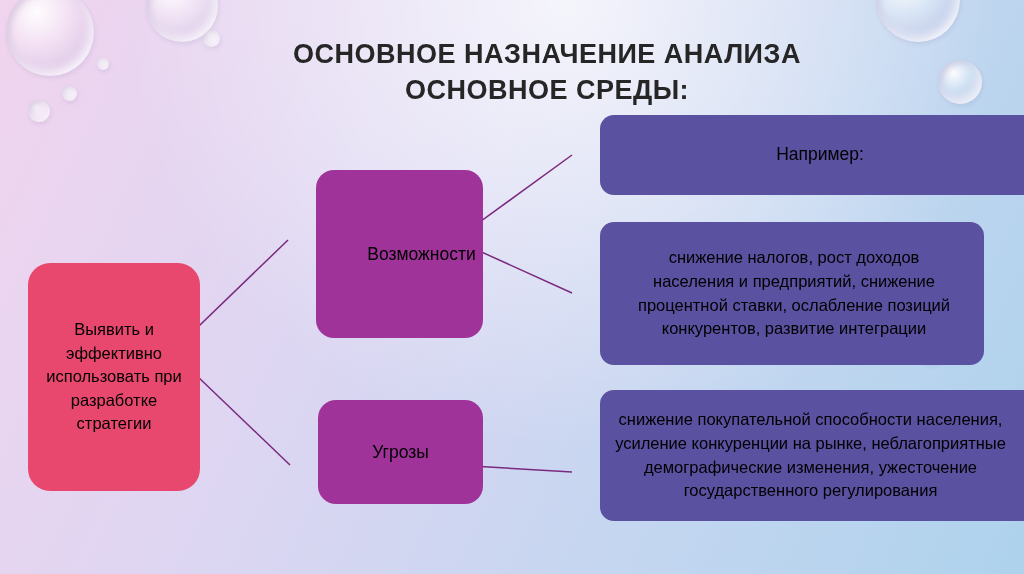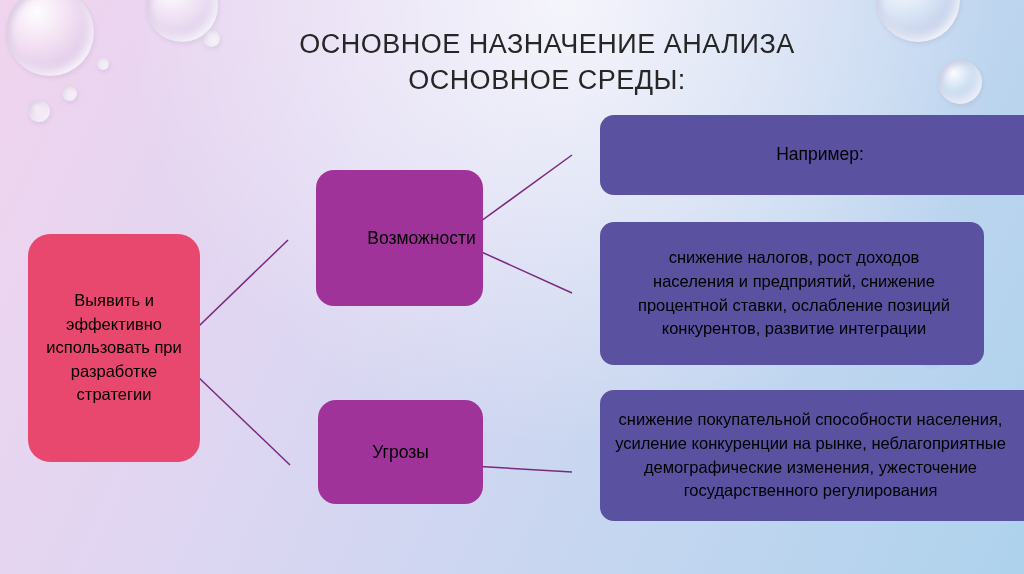--- a/index.html
+++ b/index.html
@@ -33,27 +33,27 @@
   .b3 { left: 28px;  top: 100px; width: 22px; height: 22px; }
   .b4 { left: 146px; top: -30px; width: 72px; height: 72px; }
   .b5 { left: 203px; top: 30px;  width: 17px; height: 17px; }
   .b6 { left: 876px; top: -42px; width: 84px; height: 84px; }
   .b7 { left: 938px; top: 60px;  width: 44px; height: 44px; }
   .b8 { left: 918px; top: 338px; width: 26px; height: 26px; }
   .b9 { left: 97px;  top: 58px;  width: 12px; height: 12px; }
 
   .title {
     position: absolute;
-    top: 26px;
+    top: 36px;
     left: 90px;
     right: 20px;
     text-align: center;
     color: #262626;
     font-size: 27px;
-    font-weight: 400;
+    font-weight: 700;
     letter-spacing: 0.5px;
     line-height: 1.35;
   }
 
   .connectors {
     position: absolute;
     left: 0; top: 0;
     width: 1024px; height: 574px;
     pointer-events: none;
   }
@@ -63,35 +63,35 @@
     display: flex;
     align-items: center;
     justify-content: center;
     text-align: center;
     color: #000;
     box-sizing: border-box;
     margin-left: 28px;
   }
 
   .source {
-    left: 0; top: 234px;
+    left: 0; top: 263px;
     width: 172px; height: 228px;
     background: #e8486e;
     border-radius: 22px;
     font-size: 16.5px;
     line-height: 1.42;
     padding: 10px 14px;
   }
 
   .cat {
     background: #a03399;
     border-radius: 18px;
     font-size: 17.5px;
   }
-  .cat-opportunities { left: 288px; top: 170px; width: 167px; height: 136px; padding-left: 44px; }
+  .cat-opportunities { left: 288px; top: 170px; width: 167px; height: 168px; padding-left: 44px; }
   .cat-threats       { left: 290px; top: 400px; width: 165px; height: 104px; }
 
   .ex {
     background: #5a51a0;
     border-radius: 14px;
     font-size: 16.5px;
     line-height: 1.45;
     padding: 10px 28px;
   }
   .ex-header  { left: 572px; top: 115px; width: 440px; height: 80px; font-size: 17.5px; }

